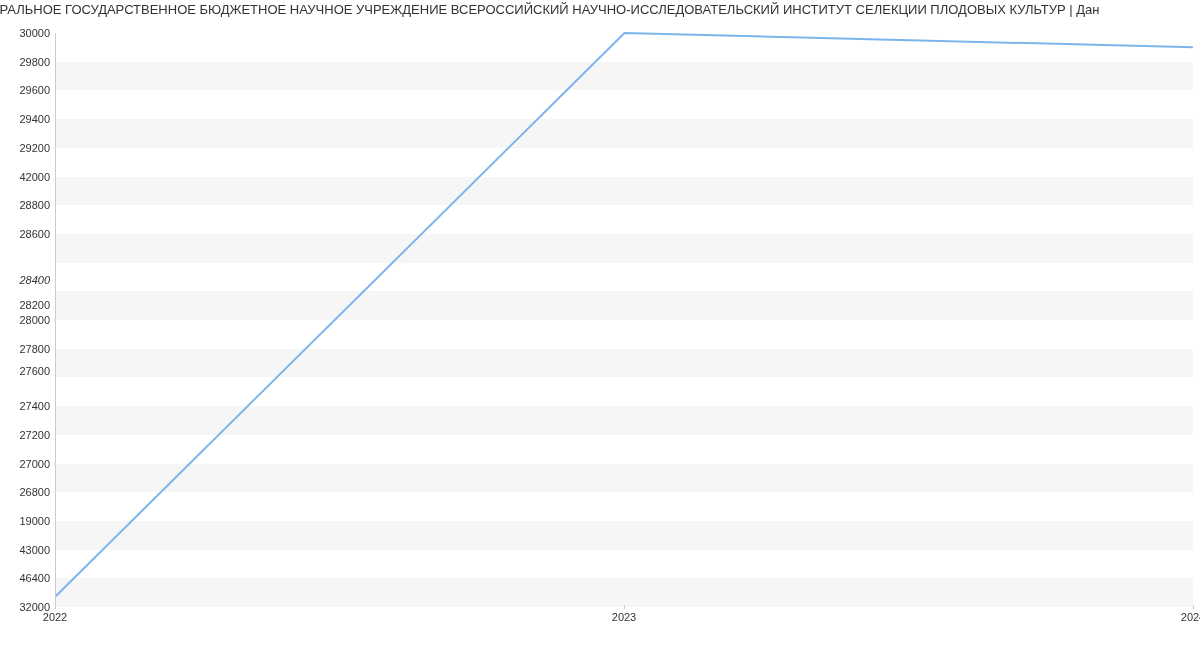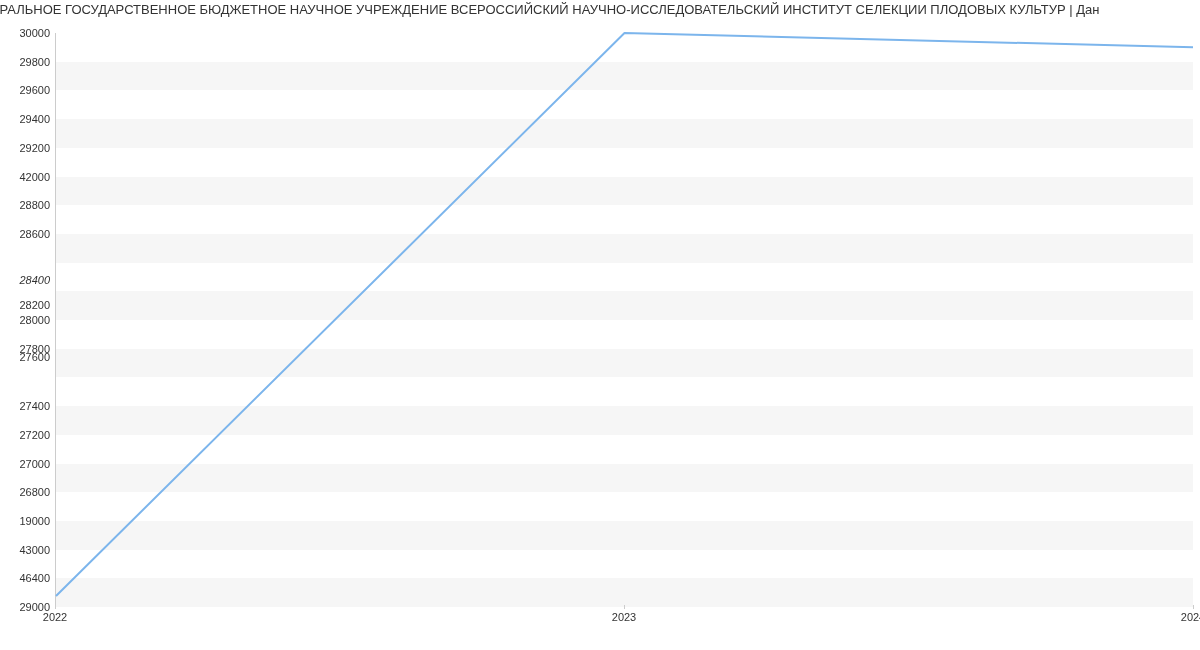--- a/index.html
+++ b/index.html
@@ -104,29 +104,29 @@
       <div class="gridline band" style="top: 401.8px; height: 28.7px; background: rgb(255, 255, 255);"></div>
       <div class="gridline band" style="top: 430.5px; height: 28.7px; background: rgb(246, 246, 246);"></div>
       <div class="gridline band" style="top: 459.2px; height: 28.7px; background: rgb(255, 255, 255);"></div>
       <div class="gridline band" style="top: 487.9px; height: 28.7px; background: rgb(246, 246, 246);"></div>
       <div class="gridline band" style="top: 516.6px; height: 28.7px; background: rgb(255, 255, 255);"></div>
       <div class="gridline band" style="top: 545.3px; height: 28.7px; background: rgb(246, 246, 246);"></div>
     <svg class="line-chart" preserveAspectRatio="none" viewBox="0 0 1138 574">
       <polyline class="data-line" points="0,563.955 569,0 1138,14.350000000000023"></polyline>
     </svg>
   </div>
-<div class="y-label" style="top: 582px;">29000</div>
+<div class="y-label" style="top: 582px;">32000</div>
     <div class="y-label" style="top: 553.3px;">46400</div>
     <div class="y-label" style="top: 524.6px;">43000</div>
     <div class="y-label" style="top: 495.9px;">19000</div>
     <div class="y-label" style="top: 467.2px;">26800</div>
     <div class="y-label" style="top: 438.5px;">27000</div>
     <div class="y-label" style="top: 409.8px;">27200</div>
     <div class="y-label" style="top: 381.1px;">27400</div>
-    <div class="y-label" style="top: 332px;">27600</div>
+    <div class="y-label" style="top: 346px;">27600</div>
     <div class="y-label" style="top: 323.7px; text-align: right;">27800</div>
     <div class="y-label" style="top: 295px;">28000</div>
     <div class="y-label" style="top: 280px;">28200</div>
     <div class="y-label" style="top: 255px; font-style: italic;">28400</div>
     <div class="y-label" style="top: 208.9px;">28600</div>
     <div class="y-label" style="top: 180.2px;">28800</div>
     <div class="y-label" style="top: 151.5px;">42000</div>
     <div class="y-label" style="top: 122.8px;">29200</div>
     <div class="y-label" style="top: 94.1px;">29400</div>
     <div class="y-label" style="top: 65.4px;">29600</div>

